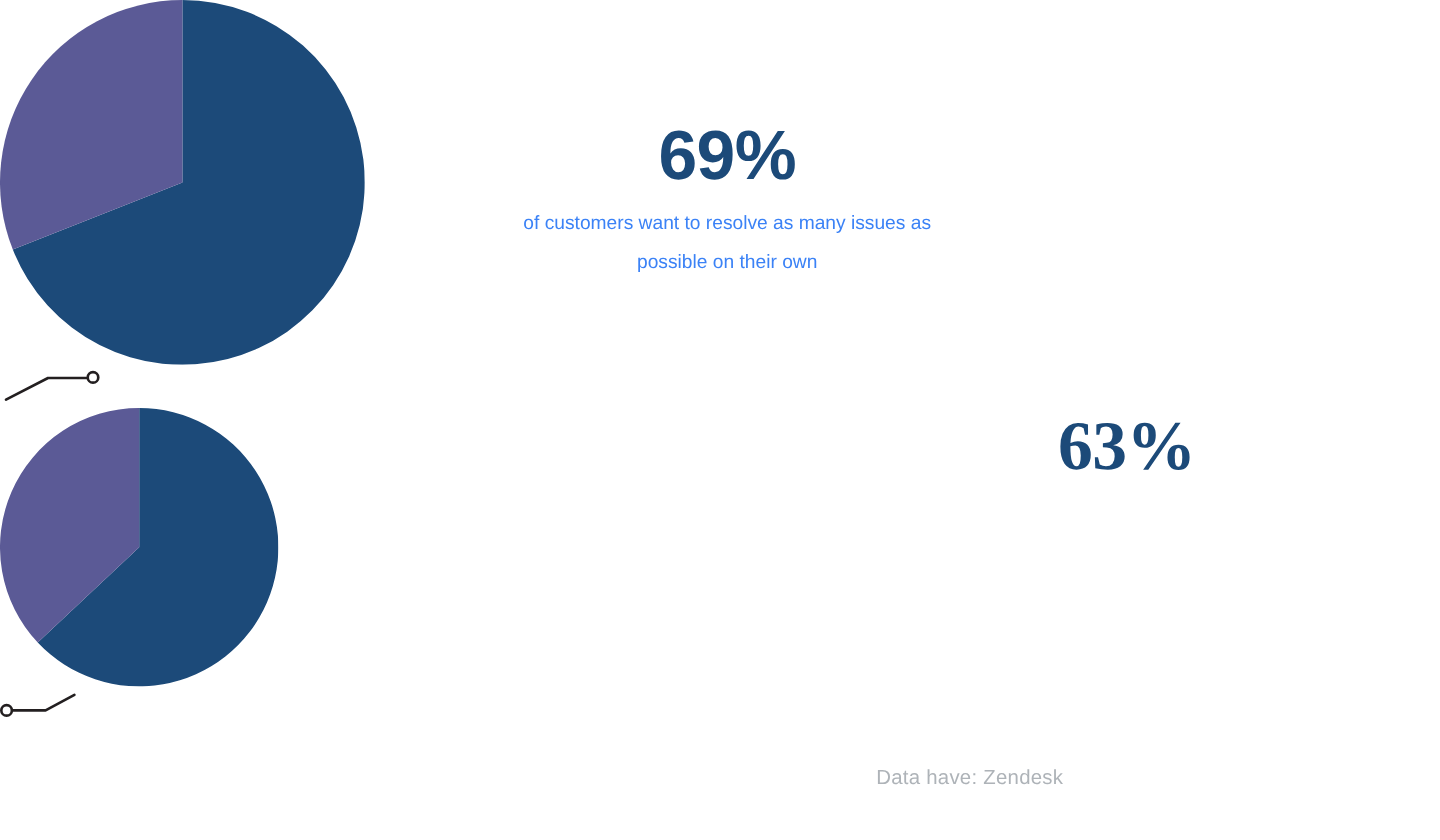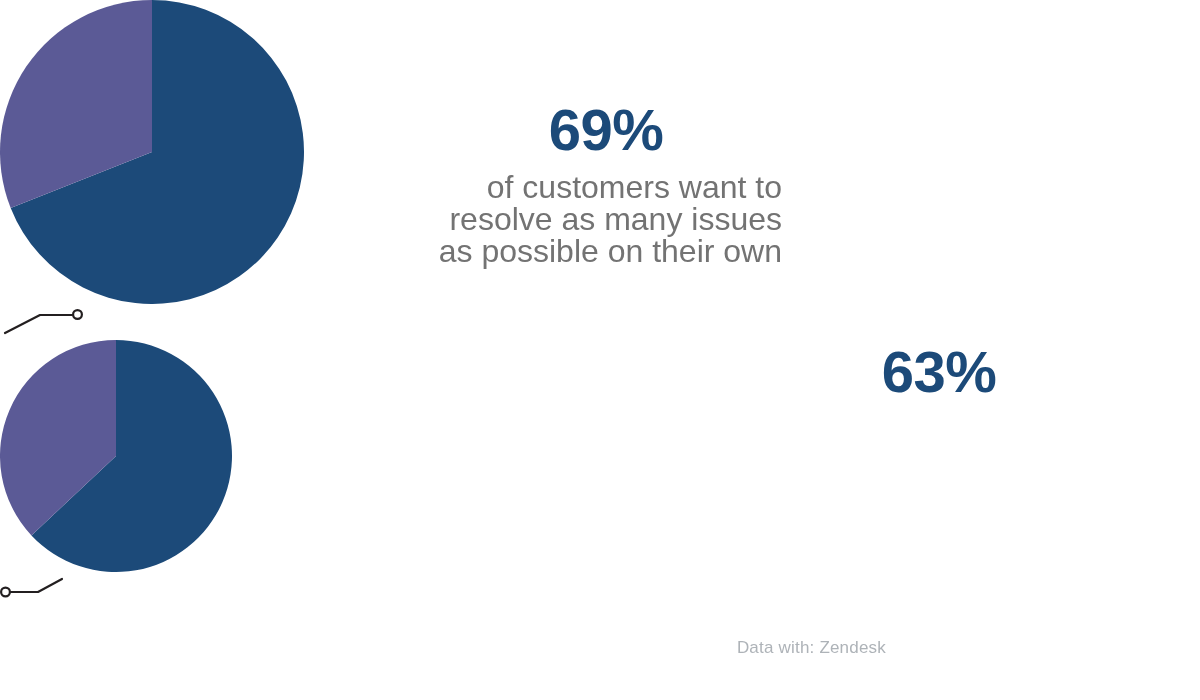--- a/index.html
+++ b/index.html
@@ -36,37 +36,36 @@
   }
   #leader-1-wrap { left: 432px; top: 128px; width: 86px; height: 36px; }
   #leader-2-wrap { left: 735px; top: 459px; width: 68px; height: 28px; }
 
   
   .callout {
     position: absolute;
     text-align: center;
   }
   #callout-1 { left: 430px; top: 100px; width: 352px; }
-  #callout-2 { left: 793px; top: 342px; width: 292px; }
+  #callout-2 { left: 793px; top: 342px; width: 292px; font-family: Liberation Serif, serif; }
 
   .stat-number {
     font-size: 58px;
     font-weight: bold;
     color: #1C4A79;
     line-height: 1.05;
     letter-spacing: -0.5px;
     margin: 0 0 10px 0;
   }
   .stat-text {
-    font-size: 32px;
+    font-size: 16px;
     font-weight: normal;
-    color: #737373;
+    color: #3b82f6;
     line-height: 32px;
     margin: 0;
-    text-align: right;
   }
 
   
   #source-note {
     position: absolute;
     right: 70px;
     bottom: 42px;
     font-size: 17px;
     color: #AEB3B8;
     letter-spacing: 0.2px;
@@ -110,15 +109,15 @@
     <svg class="leader-svg" width="68" height="28" viewBox="0 0 68 28">
       <polyline points="11,20 38,20 62,7" fill="none" stroke="#231F20" stroke-width="2.2" stroke-linecap="round" stroke-linejoin="round"></polyline>
       <circle cx="5.5" cy="20" r="4.4" fill="#ffffff" stroke="#231F20" stroke-width="2.2"></circle>
     </svg>
   </div>
 
   <div id="callout-2" class="callout">
     <div class="stat-number">63%</div>
   </div>
 
-  <div id="source-note">Data with: Zendesk</div>
+  <div id="source-note">Data have: Zendesk</div>
 
 </div>
 
 </body></html>

